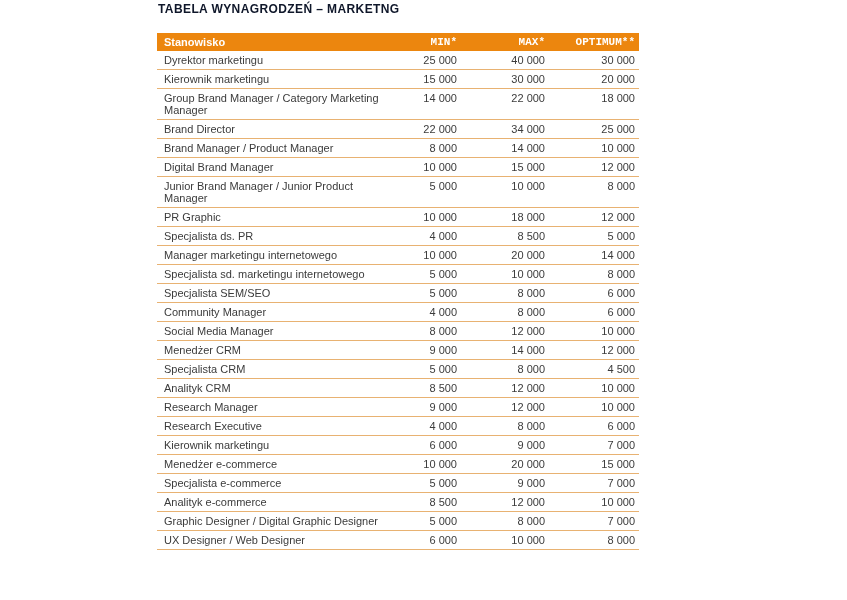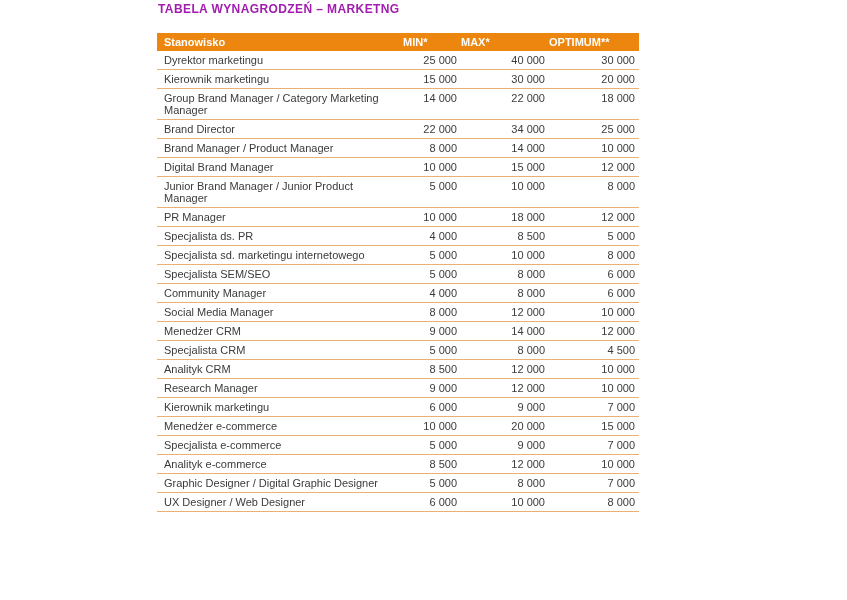--- a/index.html
+++ b/index.html
@@ -14,21 +14,21 @@
   }
   .content {
     position: absolute;
     left: 157px;
     top: 2px;
     width: 486px;
   }
   .title {
     font-size: 12px;
     font-weight: bold;
-    color: #a21caf;
+    color: #0f172a;
     letter-spacing: 0.4px;
     margin: 0 0 17px 0;
     padding-left: 1px;
   }
   table.salary {
     border-collapse: collapse;
     table-layout: fixed;
     width: 482px;
     font-size: 11px;
     color: #3b3b3b;
@@ -42,22 +42,23 @@
     color: #ffffff;
     font-weight: bold;
     font-size: 11px;
     text-align: left;
     padding: 3px 4px 3px 7px;
     line-height: 12px;
     white-space: nowrap;
     margin-left: 17px;
   }
   thead th.num {
-    text-align: left;
+    text-align: right;
     padding: 3px 4px 3px 0;
+    font-family: Liberation Mono, monospace;
   }
   tbody td {
     border-bottom: 1px solid #E8B272;
     vertical-align: top;
     padding: 3px 4px 3px 7px;
     line-height: 12px;
   }
   tbody td.num {
     text-align: right;
     white-space: nowrap;
@@ -130,33 +131,39 @@
 
   <tr>
     <td>Junior Brand Manager / Junior Product Manager</td>
     <td class="num">5 000</td>
     <td class="num">10 000</td>
     <td class="num">8 000</td>
   </tr>
 
 
   <tr>
-    <td>PR Manager</td>
+    <td>PR Graphic</td>
     <td class="num">10 000</td>
     <td class="num">18 000</td>
     <td class="num">12 000</td>
   </tr>
 
   <tr>
     <td>Specjalista ds. PR</td>
     <td class="num">4 000</td>
     <td class="num">8 500</td>
     <td class="num">5 000</td>
   </tr>
 
+  <tr>
+    <td>Manager marketingu internetowego</td>
+    <td class="num">10 000</td>
+    <td class="num">20 000</td>
+    <td class="num">14 000</td>
+  </tr>
 
   <tr>
     <td>Specjalista sd. marketingu internetowego</td>
     <td class="num">5 000</td>
     <td class="num">10 000</td>
     <td class="num">8 000</td>
   </tr>
 
   <tr>
     <td>Specjalista SEM/SEO</td>
@@ -201,20 +208,26 @@
   </tr>
 
 
   <tr>
     <td>Research Manager</td>
     <td class="num">9 000</td>
     <td class="num">12 000</td>
     <td class="num">10 000</td>
   </tr>
 
+  <tr>
+    <td>Research Executive</td>
+    <td class="num">4 000</td>
+    <td class="num">8 000</td>
+    <td class="num">6 000</td>
+  </tr>
 
   <tr>
     <td>Kierownik marketingu</td>
     <td class="num">6 000</td>
     <td class="num">9 000</td>
     <td class="num">7 000</td>
   </tr>
 
   <tr>
     <td>Menedżer e-commerce</td>

